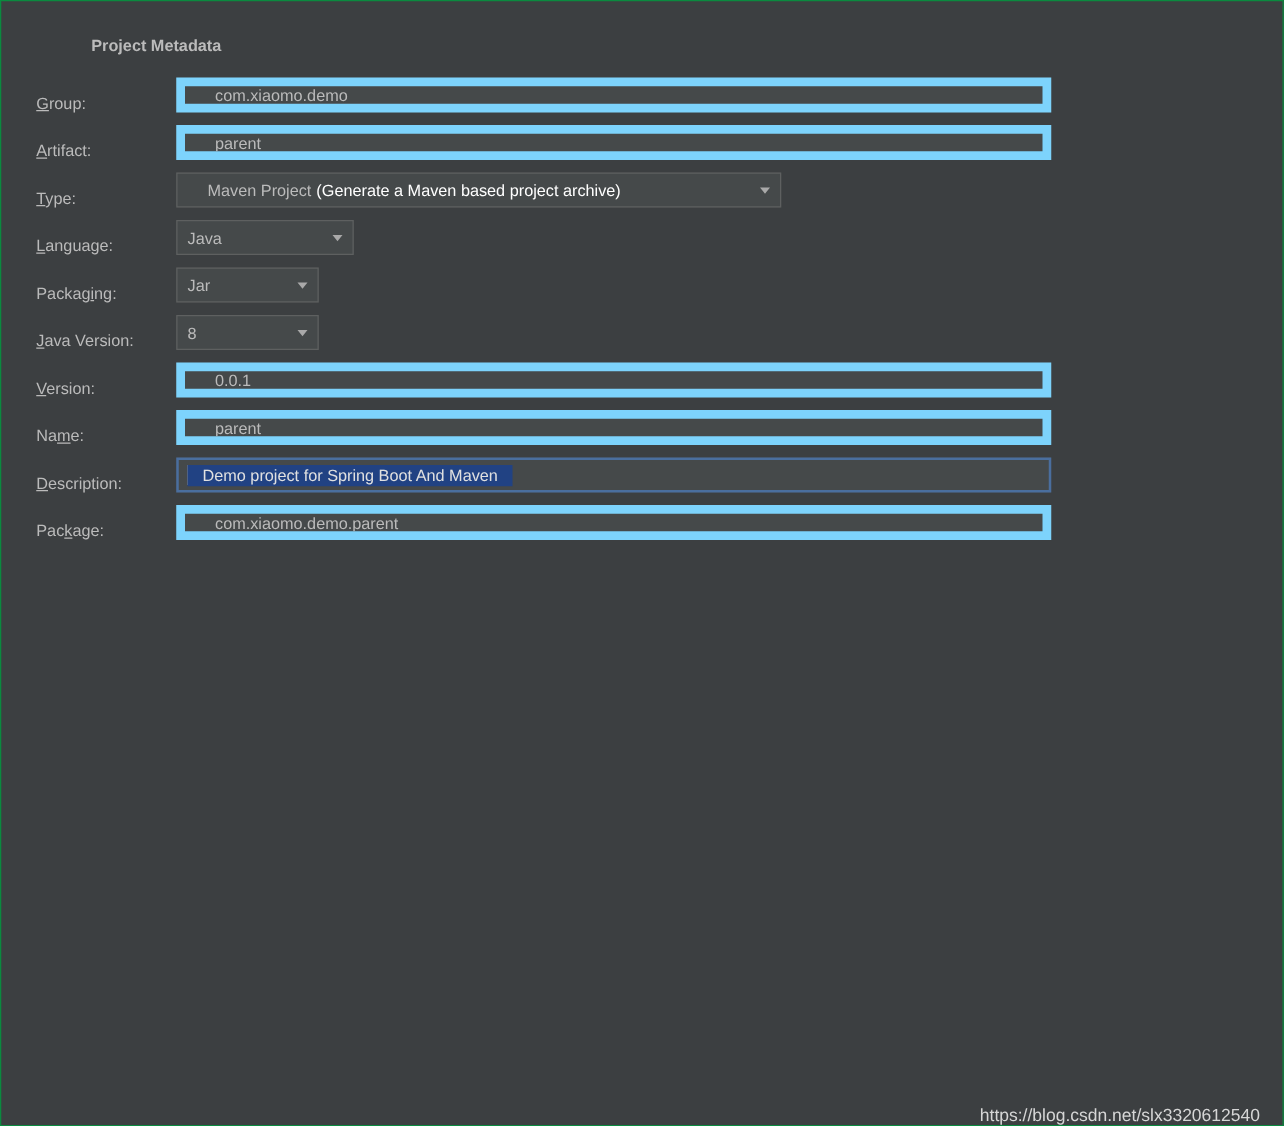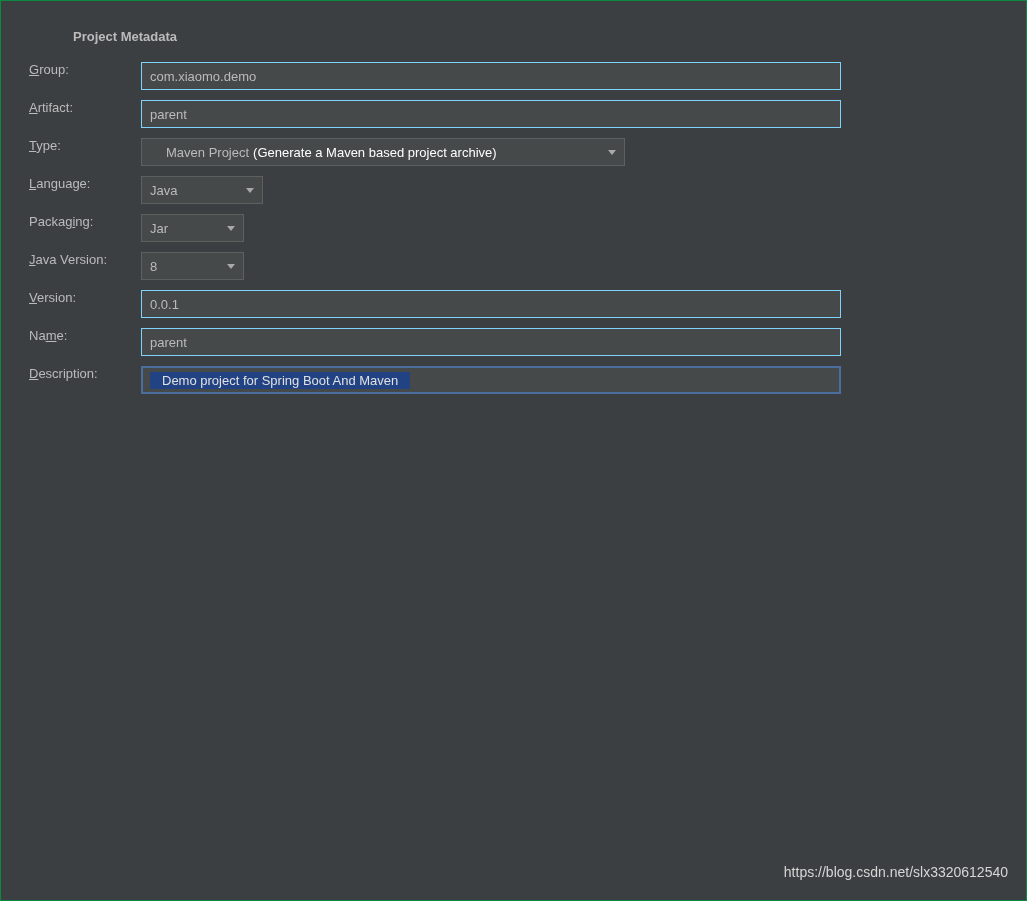--- a/index.html
+++ b/index.html
@@ -23,39 +23,39 @@
     }
     .section-title {
       color: #bbbbbb;
       font-weight: bold;
       font-size: 13px;
       margin-bottom: 18px;
       padding-left: 44px;
     }
     .form-row {
       display: flex;
-      align-items: flex-start;
+      align-items: flex-end;
       margin-bottom: 10px;
     }
     .form-row.gap {
     }
     .form-label {
       width: 112px;
       color: #bbbbbb;
       flex-shrink: 0;
     }
     .form-label .ul {
       text-decoration: underline;
     }
     .text-input {
       height: 28px;
       background: #45494a;
-      border: 1px solid #7dd3fc;
-      color: #bbbbbb;
-      padding: 0 8px;
+      border: 7px solid #7dd3fc;
+      color: #bbbbbb;
+      padding: 0 24px;
       font-size: 13px;
       font-family: inherit;
       outline: none;
     }
     .text-input.wide {
       width: 700px;
     }
     .text-input.focused {
       border: 2px solid #4a6e9e;
       padding: 0 7px;
@@ -83,43 +83,43 @@
       padding: 0 8px 0 8px;
       font-size: 13px;
       position: relative;
       cursor: default;
     }
     .dropdown.wide {
       width: 484px;
       padding-left: 24px;
     }
     .dropdown.narrow {
-      width: 122px;
+      width: 142px;
     }
     .dropdown.small {
-      width: 103px;
+      width: 114px;
     }
     .dropdown .dd-main {
       color: #bbbbbb;
     }
     .dropdown .dd-hint {
       color: #ffffff;
       margin-left: 4px;
     }
     .dropdown .chev {
       margin-left: auto;
       width: 0;
       height: 0;
       border-left: 4px solid transparent;
       border-right: 4px solid transparent;
       border-top: 5px solid #a9a9a9;
     }
     .watermark {
       position: absolute;
-      bottom: 20px;
+      bottom: 0;
       right: 18px;
       color: #d6d6d6;
       font-size: 14px;
       font-family: Arial, sans-serif;
     }
     .faux-input {
       display: flex;
       align-items: center;
     }
   </style>
@@ -201,15 +201,21 @@
   <div class="form-row">
     <div class="form-label">
       <span></span><span class="ul">D</span><span>escription:</span>
     </div>
     <div class="text-input wide focused faux-input">
       <span class="cursor"></span>
         <span class="sel">Demo project for Spring Boot And Maven</span>
     </div>
   </div>
 
+  <div class="form-row">
+    <div class="form-label">
+      <span>Pac</span><span class="ul">k</span><span>age:</span>
+    </div>
+    <input class="text-input wide" value="com.xiaomo.demo.parent" style="">
+  </div>
 </div>
 
 <div class="watermark">https://blog.csdn.net/slx3320612540</div>
 
 </body></html>

